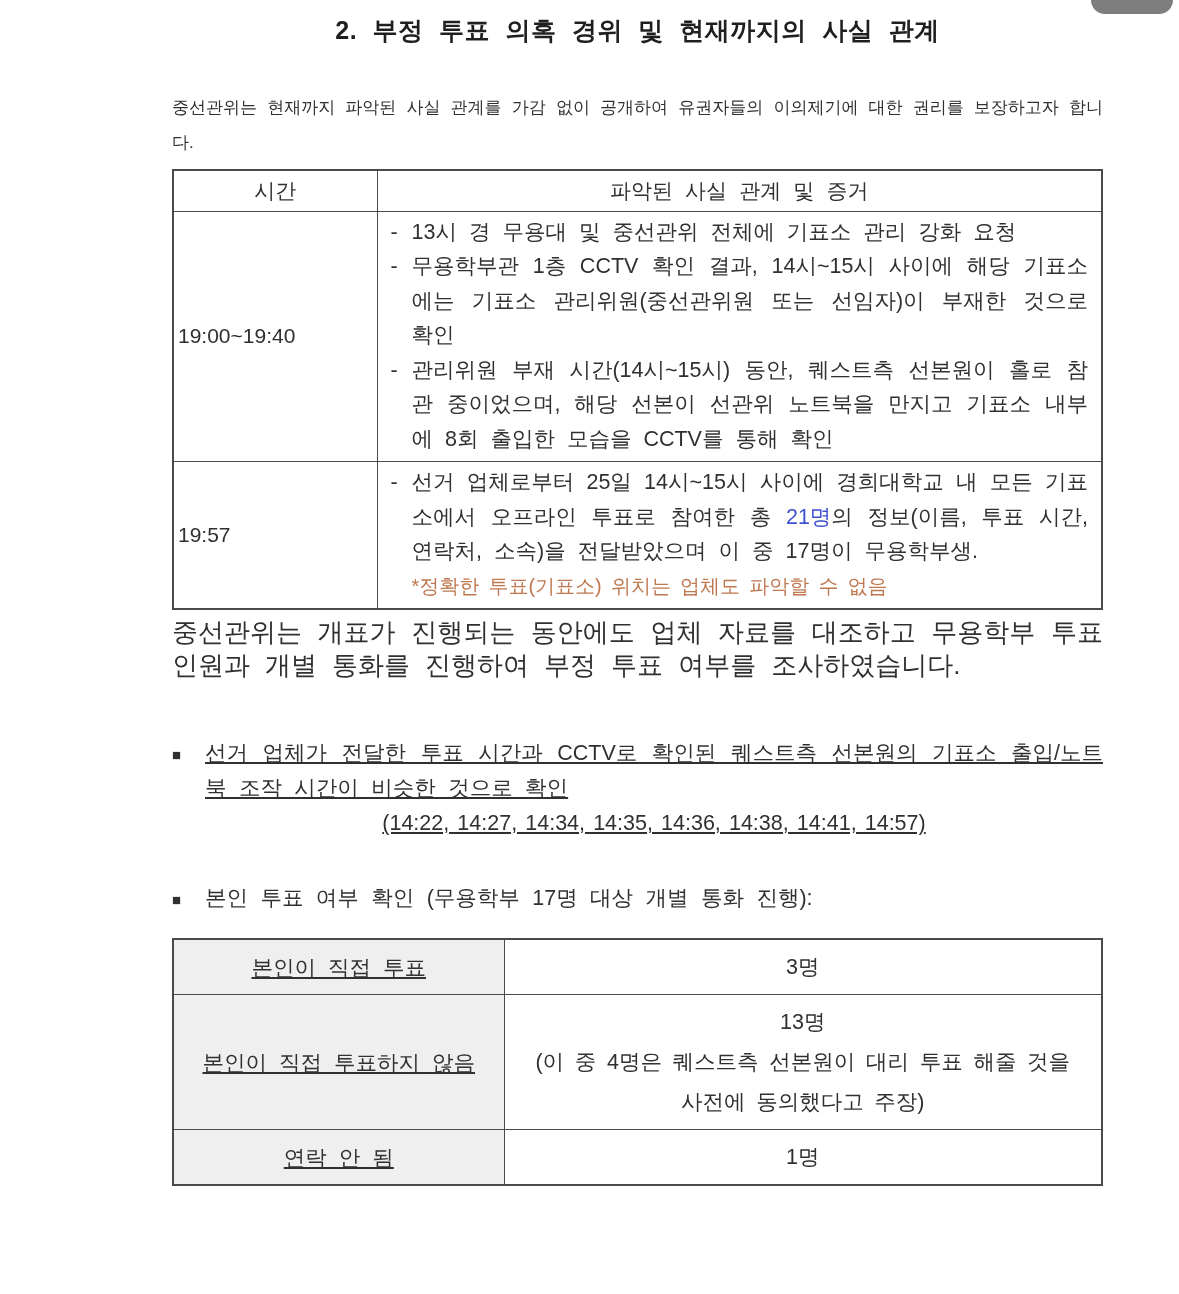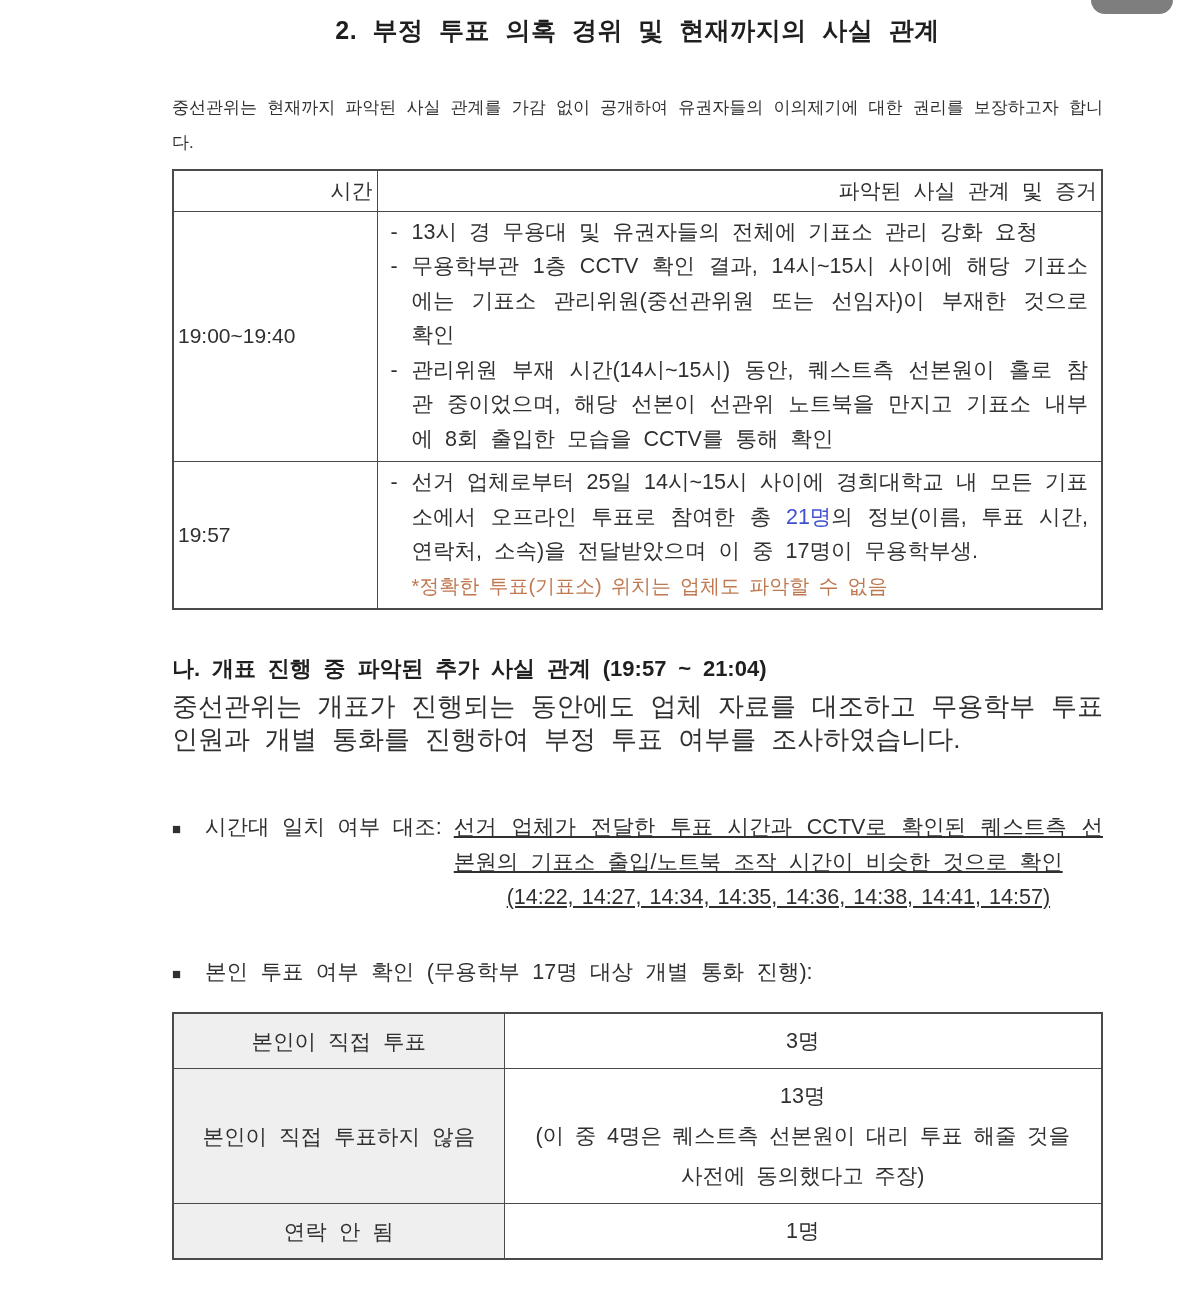--- a/index.html
+++ b/index.html
@@ -45,21 +45,21 @@
 
   .sec-b-par{
     margin:6px 0 0 0;font-size:26px;line-height:33px;
     text-align:justify;word-spacing:0.30em;
   }
 
   table{border-collapse:collapse;width:100%;}
   .facts-table{margin-top:9px;border:2px solid var(--line);}
   .facts-table th,.facts-table td{border:1.5px solid var(--line);}
   .facts-table th{
-    font-weight:normal;font-size:21px;height:41px;text-align:right;
+    font-weight:normal;font-size:21px;height:41px;text-align:center;
     word-spacing:0.3em;padding:2px 4px;
   }
   .col-time{width:204px;}
   .time-cell{
     vertical-align:middle;font-size:21px;padding:4px;
   }
   .facts-cell{
     padding:3px 13px 5px 13px;font-size:21.5px;line-height:34.5px;vertical-align:middle;
   }
   .li{display:flex;}
@@ -76,21 +76,21 @@
   .sq{flex:none;font-size:15px;width:33px;padding-top:1px;}
   .bl-label{flex:none;white-space:nowrap;word-spacing:0.30em;margin-right:12px;}
   .bl-body{flex:1;text-align:justify;word-spacing:0.30em;text-decoration:underline;}
   .bl-times{text-align:center;word-spacing:0.10em;}
   .bl-single{flex:1;word-spacing:0.30em;}
 
   .result-table{margin-top:21px;border:2px solid var(--line);}
   .result-table td{border:1.5px solid var(--line);font-size:21.5px;}
   .label-cell{
     width:331px;background:var(--cell-gray);text-align:center;
-    vertical-align:middle;padding:10px 6px;word-spacing:0.28em;
+    vertical-align:middle;padding:10px 6px;word-spacing:0.28em;text-decoration:underline;
   }
   .value-cell{
     text-align:center;vertical-align:middle;padding:7px 24px;
     line-height:40px;white-space:pre-line;word-spacing:0.22em;
   }
   .row-regular .label-cell{height:51px;}
   .row-tall .label-cell{height:120px;}
   .row-last .label-cell{height:47px;}
 </style>
 </head>
@@ -111,21 +111,21 @@
         <th class="col-time">시간</th>
         <th>파악된 사실 관계 및 증거</th>
       </tr>
     </thead>
     <tbody>
       <tr>
         <td class="time-cell">19:00~19:40</td>
         <td class="facts-cell">
           <div class="li">
             <span class="dash">-</span>
-            <div class="li-text">13시 경 무용대 및 유권자들의 전체에 기표소 관리 강화 요청</div>
+            <div class="li-text">13시 경 무용대 및 중선관위 전체에 기표소 관리 강화 요청</div>
           </div>
           <div class="li">
             <span class="dash">-</span>
             <div class="li-text">무용학부관 1층 CCTV 확인 결과, 14시~15시 사이에 해당 기표소에는 기표소 관리위원(중선관위원 또는 선임자)이 부재한 것으로 확인</div>
           </div>
           <div class="li">
             <span class="dash">-</span>
             <div class="li-text">관리위원 부재 시간(14시~15시) 동안, 퀘스트측 선본원이 홀로 참관 중이었으며, 해당 선본이 선관위 노트북을 만지고 기표소 내부에 8회 출입한 모습을 CCTV를 통해 확인</div>
           </div>
         </td>
@@ -137,27 +137,25 @@
             <span class="dash">-</span>
             <div class="li-text"><span>선거 업체로부터 25일 14시~15시 사이에 경희대학교 내 모든 기표소에서 오프라인 투표로 참여한 총 </span><span class="blue">21명</span><span>의 정보(이름, 투표 시간, 연락처, 소속)을 전달받았으며 이 중 17명이 무용학부생.</span>
               <div class="note">*정확한 투표(기표소) 위치는 업체도 파악할 수 없음</div>
             </div>
           </div>
         </td>
       </tr>
     </tbody>
   </table>
 
-  <h2 class="sec-heading sec-b"><span>나. 개표 진행 중 파악된 추가 사실 관계</span> <span class="htime">(19:57 ~ 21:04)</span></h2>
 
   <p class="sec-b-par">중선관위는 개표가 진행되는 동안에도 업체 자료를 대조하고 무용학부 투표 인원과 개별 통화를 진행하여 부정 투표 여부를 조사하였습니다.</p>
 
   <div class="bullet bullet-1">
     <span class="sq">■</span>
-    <span class="bl-label">시간대 일치 여부 대조:</span>
     <div class="bl-body">
       <span>선거 업체가 전달한 투표 시간과 CCTV로 확인된 퀘스트측 선본원의 기표소 출입/노트북 조작 시간이 비슷한 것으로 확인</span>
       <div class="bl-times">(14:22, 14:27, 14:34, 14:35, 14:36, 14:38, 14:41, 14:57)</div>
     </div>
   </div>
 
   <div class="bullet bullet-2">
     <span class="sq">■</span>
     <span class="bl-single">본인 투표 여부 확인 (무용학부 17명 대상 개별 통화 진행):</span>
   </div>

